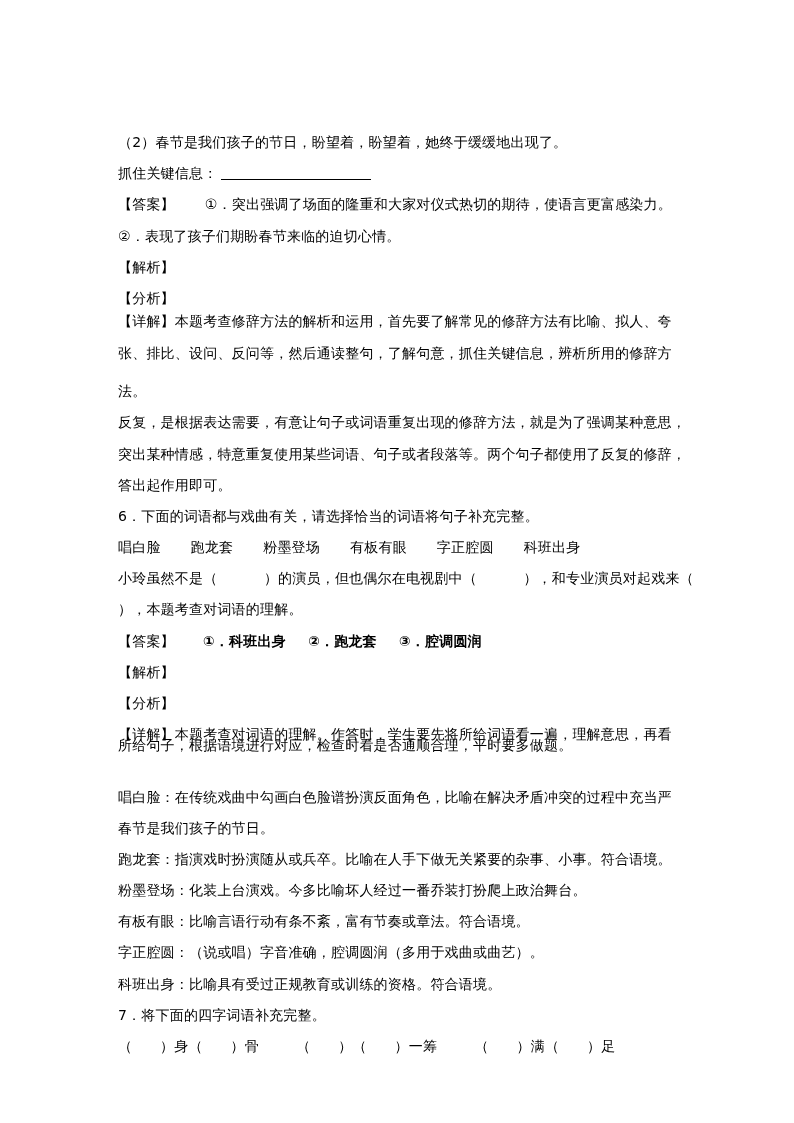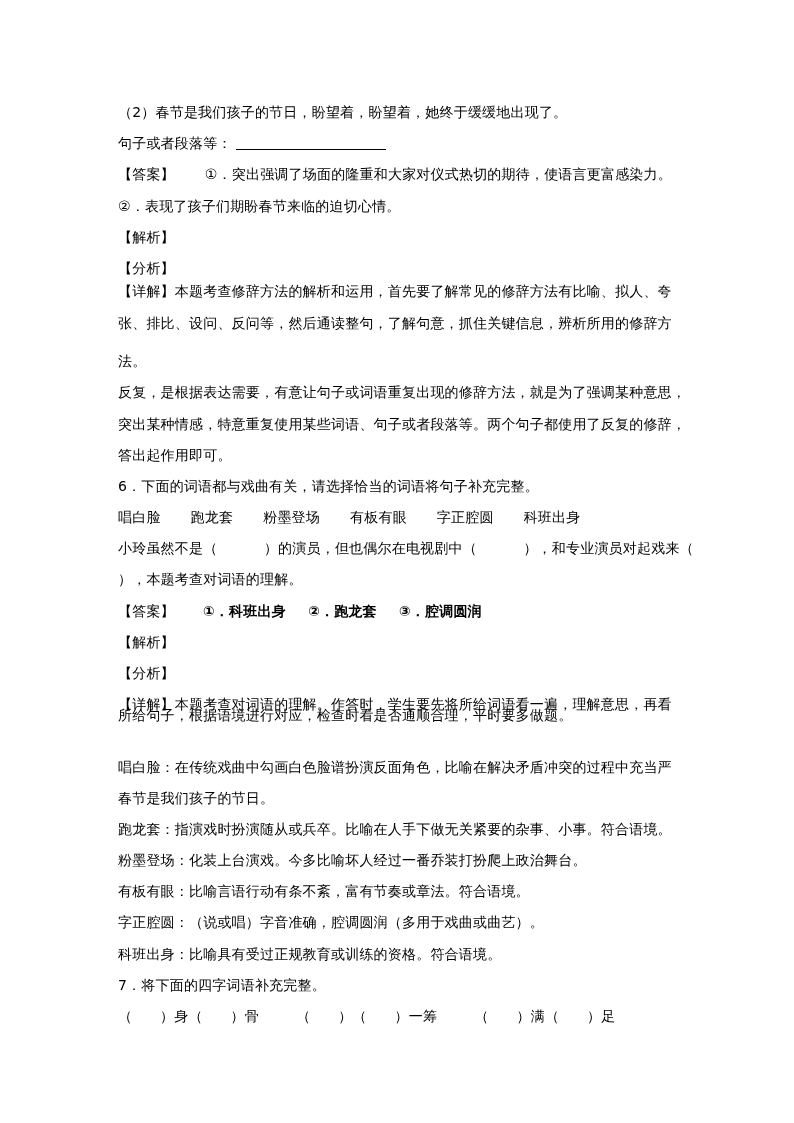--- a/index.html
+++ b/index.html
@@ -1,32 +1,32 @@
 <!DOCTYPE html>
 <html><head>
 <meta charset="utf-8">
 <style>
   html, body { margin:0; padding:0; background:#ffffff; }
   body { width:794px; height:1123px; position:relative; overflow:hidden;
          font-family: "DejaVu Sans", "Liberation Sans", sans-serif; color:#000; }
   .page { position:absolute; left:118px; top:100px; width:566px; }
-  .line { position:absolute; left:0; white-space:nowrap; font-size:14px; line-height:22px; height:22px; letter-spacing:0.2px; }
+  .line { position:absolute; left:0; white-space:nowrap; font-size:14px; line-height:22px; height:22px; letter-spacing:0.2px;margin-top:30px; }
   .blank { display:inline-block; width:150px; border-bottom:1px solid #000; height:14px; vertical-align:-2px; margin-left:4px; }
   .gap { display:inline-block; }
   .word { display:inline-block; margin-right:30px; }
   .ans-item { display:inline-block; margin-right:22px;font-weight:bold; }
 </style>
 </head>
 <body>
 
 <div class="page">
 
   <div class="line" style="top:1px">（2）春节是我们孩子的节日，盼望着，盼望着，她终于缓缓地出现了。</div>
   <div class="line" style="top:32px">
-    <span>句子或者段落等：</span><span class="blank"></span>
+    <span>抓住关键信息：</span><span class="blank"></span>
   </div>
   <div class="line" style="top:63px">
     <span>【答案】</span><span class="gap" style="width:30px"></span><span>①．突出强调了场面的隆重和大家对仪式热切的期待，使语言更富感染力。</span>
   </div>
   <div class="line" style="top:95px">②．表现了孩子们期盼春节来临的迫切心情。</div>
   <div class="line" style="top:126px">【解析】</div>
   <div class="line" style="top:157px">【分析】</div>
   <div class="line" style="top:180px">
     <span>【详解】</span><span>本题考查修辞方法的解析和运用，首先要了解常见的修辞方法有比喻、拟人、夸</span>
   </div>

